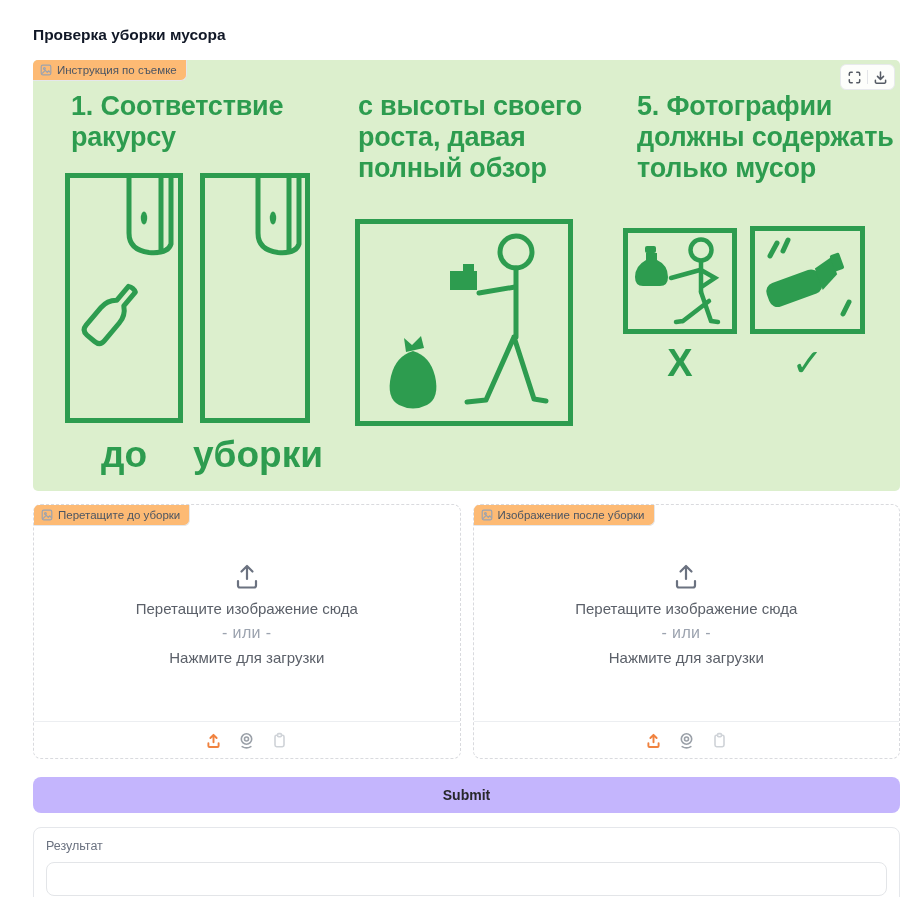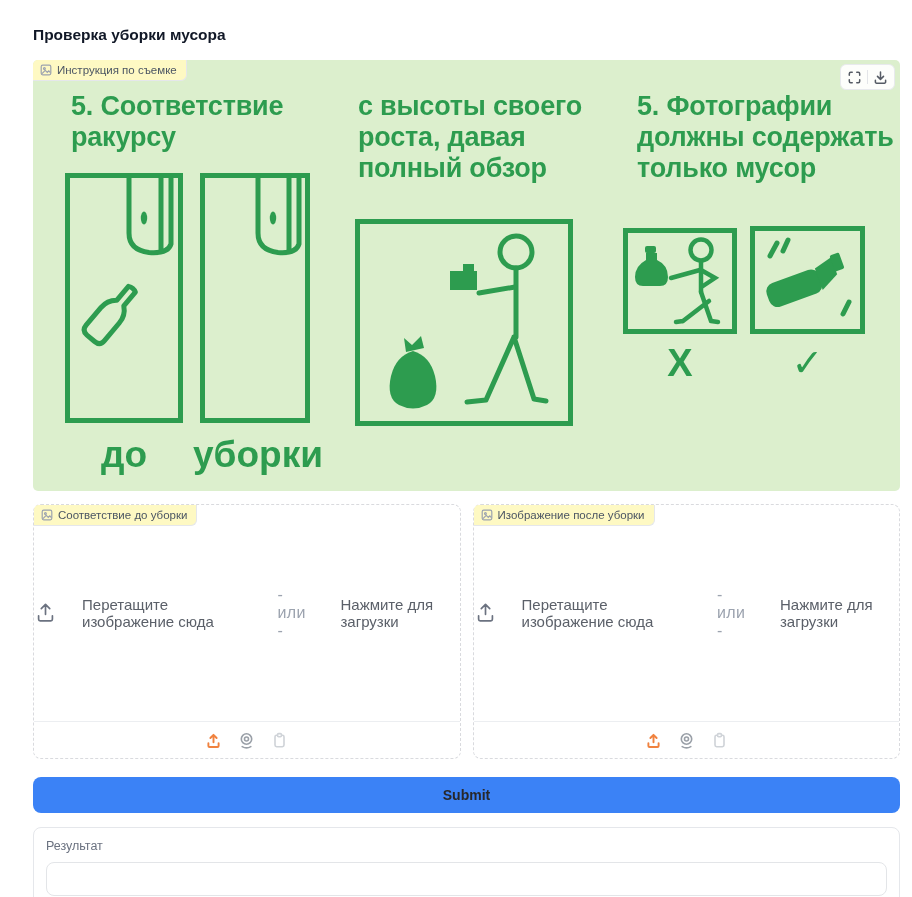--- a/index.html
+++ b/index.html
@@ -19,55 +19,55 @@
     font-family:"Liberation Sans","DejaVu Sans",sans-serif;
     color:var(--txt-dark);
   }
   .content{margin-left:33px;width:867px;}
   .page-title{padding-top:24px;font-size:15.5px;line-height:21px;font-weight:700;color:#111827;}
 
   
   .image-card{position:relative;margin-top:15px;width:867px;height:431px;background:var(--img-bg);border-radius:5px;}
   .badge{
     position:absolute;top:0;left:0;z-index:3;display:flex;align-items:center;gap:5px;
-    background:#fef9c3;border-right:1px solid var(--border);border-bottom:1px solid var(--border);
+    background:#fdba74;border-right:1px solid var(--border);border-bottom:1px solid var(--border);
     border-radius:5px 0 6px 0;padding:4px 9px 4px 7px;font-size:11.5px;color:#4b5563;
   }
   .badge svg{flex:0 0 auto;}
   .img-controls{
     position:absolute;top:4px;right:5px;z-index:3;display:flex;align-items:center;
     background:rgba(255,255,255,.92);border:1px solid #e8eaed;border-radius:6px;padding:1px;
   }
   .icon-btn{width:25px;height:22px;display:flex;align-items:center;justify-content:center;color:#555b64;background:none;border:none;cursor:pointer;}
   .img-controls .divider{width:1px;height:14px;background:#e3e5e8;}
 
   .sec-heading{position:absolute;font-weight:700;font-size:27px;line-height:31px;letter-spacing:-.2px;color:var(--green);}
   .illus{position:absolute;color:var(--green);}
   .panel-label{position:absolute;text-align:center;font-weight:700;font-size:37px;color:var(--green);}
   .mark{position:absolute;text-align:center;font-weight:700;font-size:38px;line-height:40px;color:var(--green);}
 
   
   .uploads{margin-top:13px;display:flex;gap:12px;height:255px;}
   .upload-box{position:relative;flex:1;border:1px dashed var(--dash);border-radius:8px;background:#fff;cursor:pointer;}
   .upload-center{
     position:absolute;left:0;right:0;top:0;bottom:37px;
-    display:flex;align-items:center;justify-content:center;gap:25px;
+    display:flex;flex-direction:column;align-items:center;justify-content:center;gap:7px;
   }
   .upload-center .up-icon{color:#6b7280;margin-bottom:2px;}
   .drop-text,.click-text{font-size:15px;color:var(--txt-mid);}
   .or-text{font-size:16px;color:var(--txt-light);letter-spacing:.4px;}
   .upload-toolbar{
     position:absolute;bottom:0;left:0;right:0;height:37px;border-top:1px solid #eceef1;
     display:flex;align-items:center;justify-content:center;gap:13px;
   }
   .tb-btn{background:none;border:none;width:20px;height:20px;display:flex;align-items:center;justify-content:center;cursor:pointer;}
 
   
   .submit-btn{
-    display:block;margin-top:18px;width:100%;height:36px;background:#3b82f6;border:none;border-radius:8px;
+    display:block;margin-top:18px;width:100%;height:36px;background:#c4b5fd;border:none;border-radius:8px;
     font-family:inherit;font-weight:700;font-size:14px;color:#27272a;cursor:pointer;
   }
   .result-card{margin-top:14px;border:1px solid var(--border);border-radius:8px;background:#fff;padding:11px 12px 13px;}
   .result-label{font-size:12.5px;color:#6b7280;margin-bottom:9px;}
   .result-input{
     width:100%;height:34px;border:1px solid #e3e5e8;border-radius:8px;padding:0 10px;
     font-family:inherit;font-size:14px;color:var(--txt-dark);background:#fff;outline:none;
   }
 </style>
 </head>
@@ -96,21 +96,21 @@
       <span class="divider"></span>
       <button class="icon-btn">
         <svg width="17" height="17" viewBox="0 0 18 18" fill="none" stroke="currentColor" stroke-width="1.6" stroke-linecap="round" stroke-linejoin="round">
           <path d="M9,3.2 V10.5 M5.8,7.8 L9,11 12.2,7.8"></path>
           <path d="M3.6,12 v1.8 a1.2,1.2 0 0 0 1.2,1.2 h8.4 a1.2,1.2 0 0 0 1.2,-1.2 V12"></path>
         </svg>
       </button>
     </div>
 
     <div class="sec-heading" style="left:38px;top:31px;">
-      <div>5. Соответствие</div>
+      <div>1. Соответствие</div>
       <div>ракурсу</div>
     </div>
     <svg class="illus" style="left:32px;top:113px;" width="118" height="250" viewBox="0 0 118 250" fill="none" stroke="currentColor" stroke-width="5">
       <rect x="2.5" y="2.5" width="113" height="245"></rect>
       <path d="M64,2.5 V60 Q64,77 84,79.5 Q103,81 106,71 V5"></path>
       <path d="M96,2.5 V79"></path>
       <ellipse cx="79" cy="45" rx="3.2" ry="6.5" fill="currentColor" stroke="none"></ellipse>
       <g transform="translate(47,140) rotate(40)">
         <path d="M-4.5,-31 L-4.5,-13 Q-12,-7 -12,3 L-12,26 Q-12,33 -5,33 L5,33 Q12,33 12,26 L12,3 Q12,-7 4.5,-13 L4.5,-31 Q0,-33.5 -4.5,-31 Z" stroke-linejoin="round"></path>
       </g>
@@ -170,21 +170,21 @@
 
   <div class="uploads">
 
     <div class="upload-box">
       <div class="badge">
         <svg width="12" height="12" viewBox="0 0 12 12" fill="none" stroke="#9ca3af" stroke-width="1.2">
           <rect x="1.2" y="1.2" width="9.6" height="9.6" rx="1.5"></rect>
           <circle cx="4.4" cy="4.6" r="0.9"></circle>
           <path d="M2,9.6 L5.2,6.3 l2.1,2.2 1.5,-1.6 1.6,1.7"></path>
         </svg>
-        <span>Соответствие до уборки</span>
+        <span>Перетащите до уборки</span>
       </div>
       <div class="upload-center">
         <svg class="up-icon" width="30" height="30" viewBox="0 0 30 30" fill="none" stroke="currentColor" stroke-width="2.2" stroke-linecap="round" stroke-linejoin="round">
           <path d="M6,20 v4.5 a2,2 0 0 0 2,2 h14 a2,2 0 0 0 2,-2 V20"></path>
           <path d="M15,18 V5.5 M9.5,10.5 L15,5 l5.5,5.5"></path>
         </svg>
         <span class="drop-text">Перетащите изображение сюда</span>
         <span class="or-text">- или -</span>
         <span class="click-text">Нажмите для загрузки</span>
       </div>

